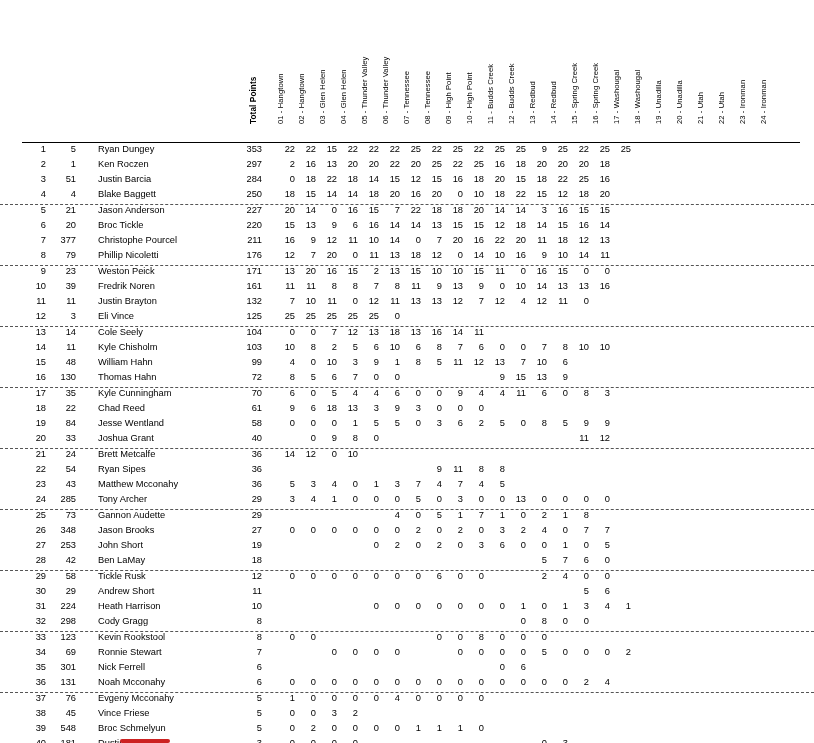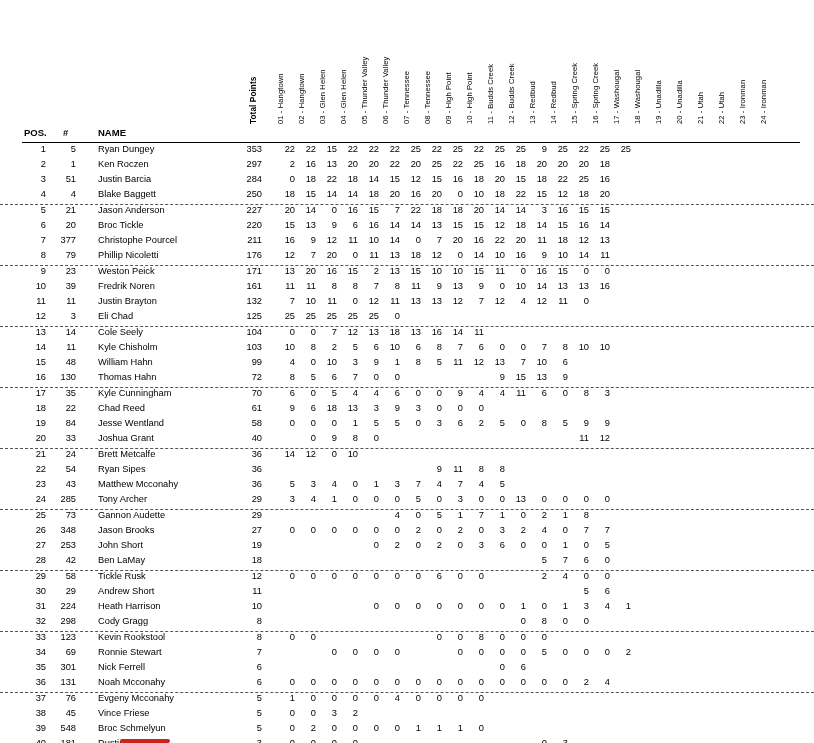--- a/index.html
+++ b/index.html
@@ -167,25 +167,20 @@
       <div class="rot" style="left:621px;">17 - Washougal</div>
       <div class="rot" style="left:642px;">18 - Washougal</div>
       <div class="rot" style="left:663px;">19 - Unadilla</div>
       <div class="rot" style="left:684px;">20 - Unadilla</div>
       <div class="rot" style="left:705px;">21 - Utah</div>
       <div class="rot" style="left:726px;">22 - Utah</div>
       <div class="rot" style="left:747px;">23 - Ironman</div>
       <div class="rot" style="left:768px;">24 - Ironman</div>
     </div>
 
-    <div class="hdr-labels">
-      <span class="hdr-pos">POS.</span>
-      <span class="hdr-num">#</span>
-      <span class="hdr-name">NAME</span>
-    </div>
     <div class="hdr-rule"></div>
 
     <div class="rows" id="rows-container">
         <div class="row">
           <span class="c-pos">1</span>
           <span class="c-num">5</span>
           <span class="c-name">Ryan Dungey</span>
           <span class="c-total">353</span>
           <span class="c-rnd" style="left: 275px;">22</span>
           <span class="c-rnd" style="left: 296px;">22</span>
@@ -420,21 +415,21 @@
           <span class="c-rnd" style="left: 464px;">7</span>
           <span class="c-rnd" style="left: 485px;">12</span>
           <span class="c-rnd" style="left: 506px;">4</span>
           <span class="c-rnd" style="left: 527px;">12</span>
           <span class="c-rnd" style="left: 548px;">11</span>
           <span class="c-rnd" style="left: 569px;">0</span>
         </div>
         <div class="row dashed">
           <span class="c-pos">12</span>
           <span class="c-num">3</span>
-          <span class="c-name">Eli Chad</span>
+          <span class="c-name">Eli Vince</span>
           <span class="c-total">125</span>
           <span class="c-rnd" style="left: 275px;">25</span>
           <span class="c-rnd" style="left: 296px;">25</span>
           <span class="c-rnd" style="left: 317px;">25</span>
           <span class="c-rnd" style="left: 338px;">25</span>
           <span class="c-rnd" style="left: 359px;">25</span>
           <span class="c-rnd" style="left: 380px;">0</span>
         </div>
         <div class="row">
           <span class="c-pos">13</span>

